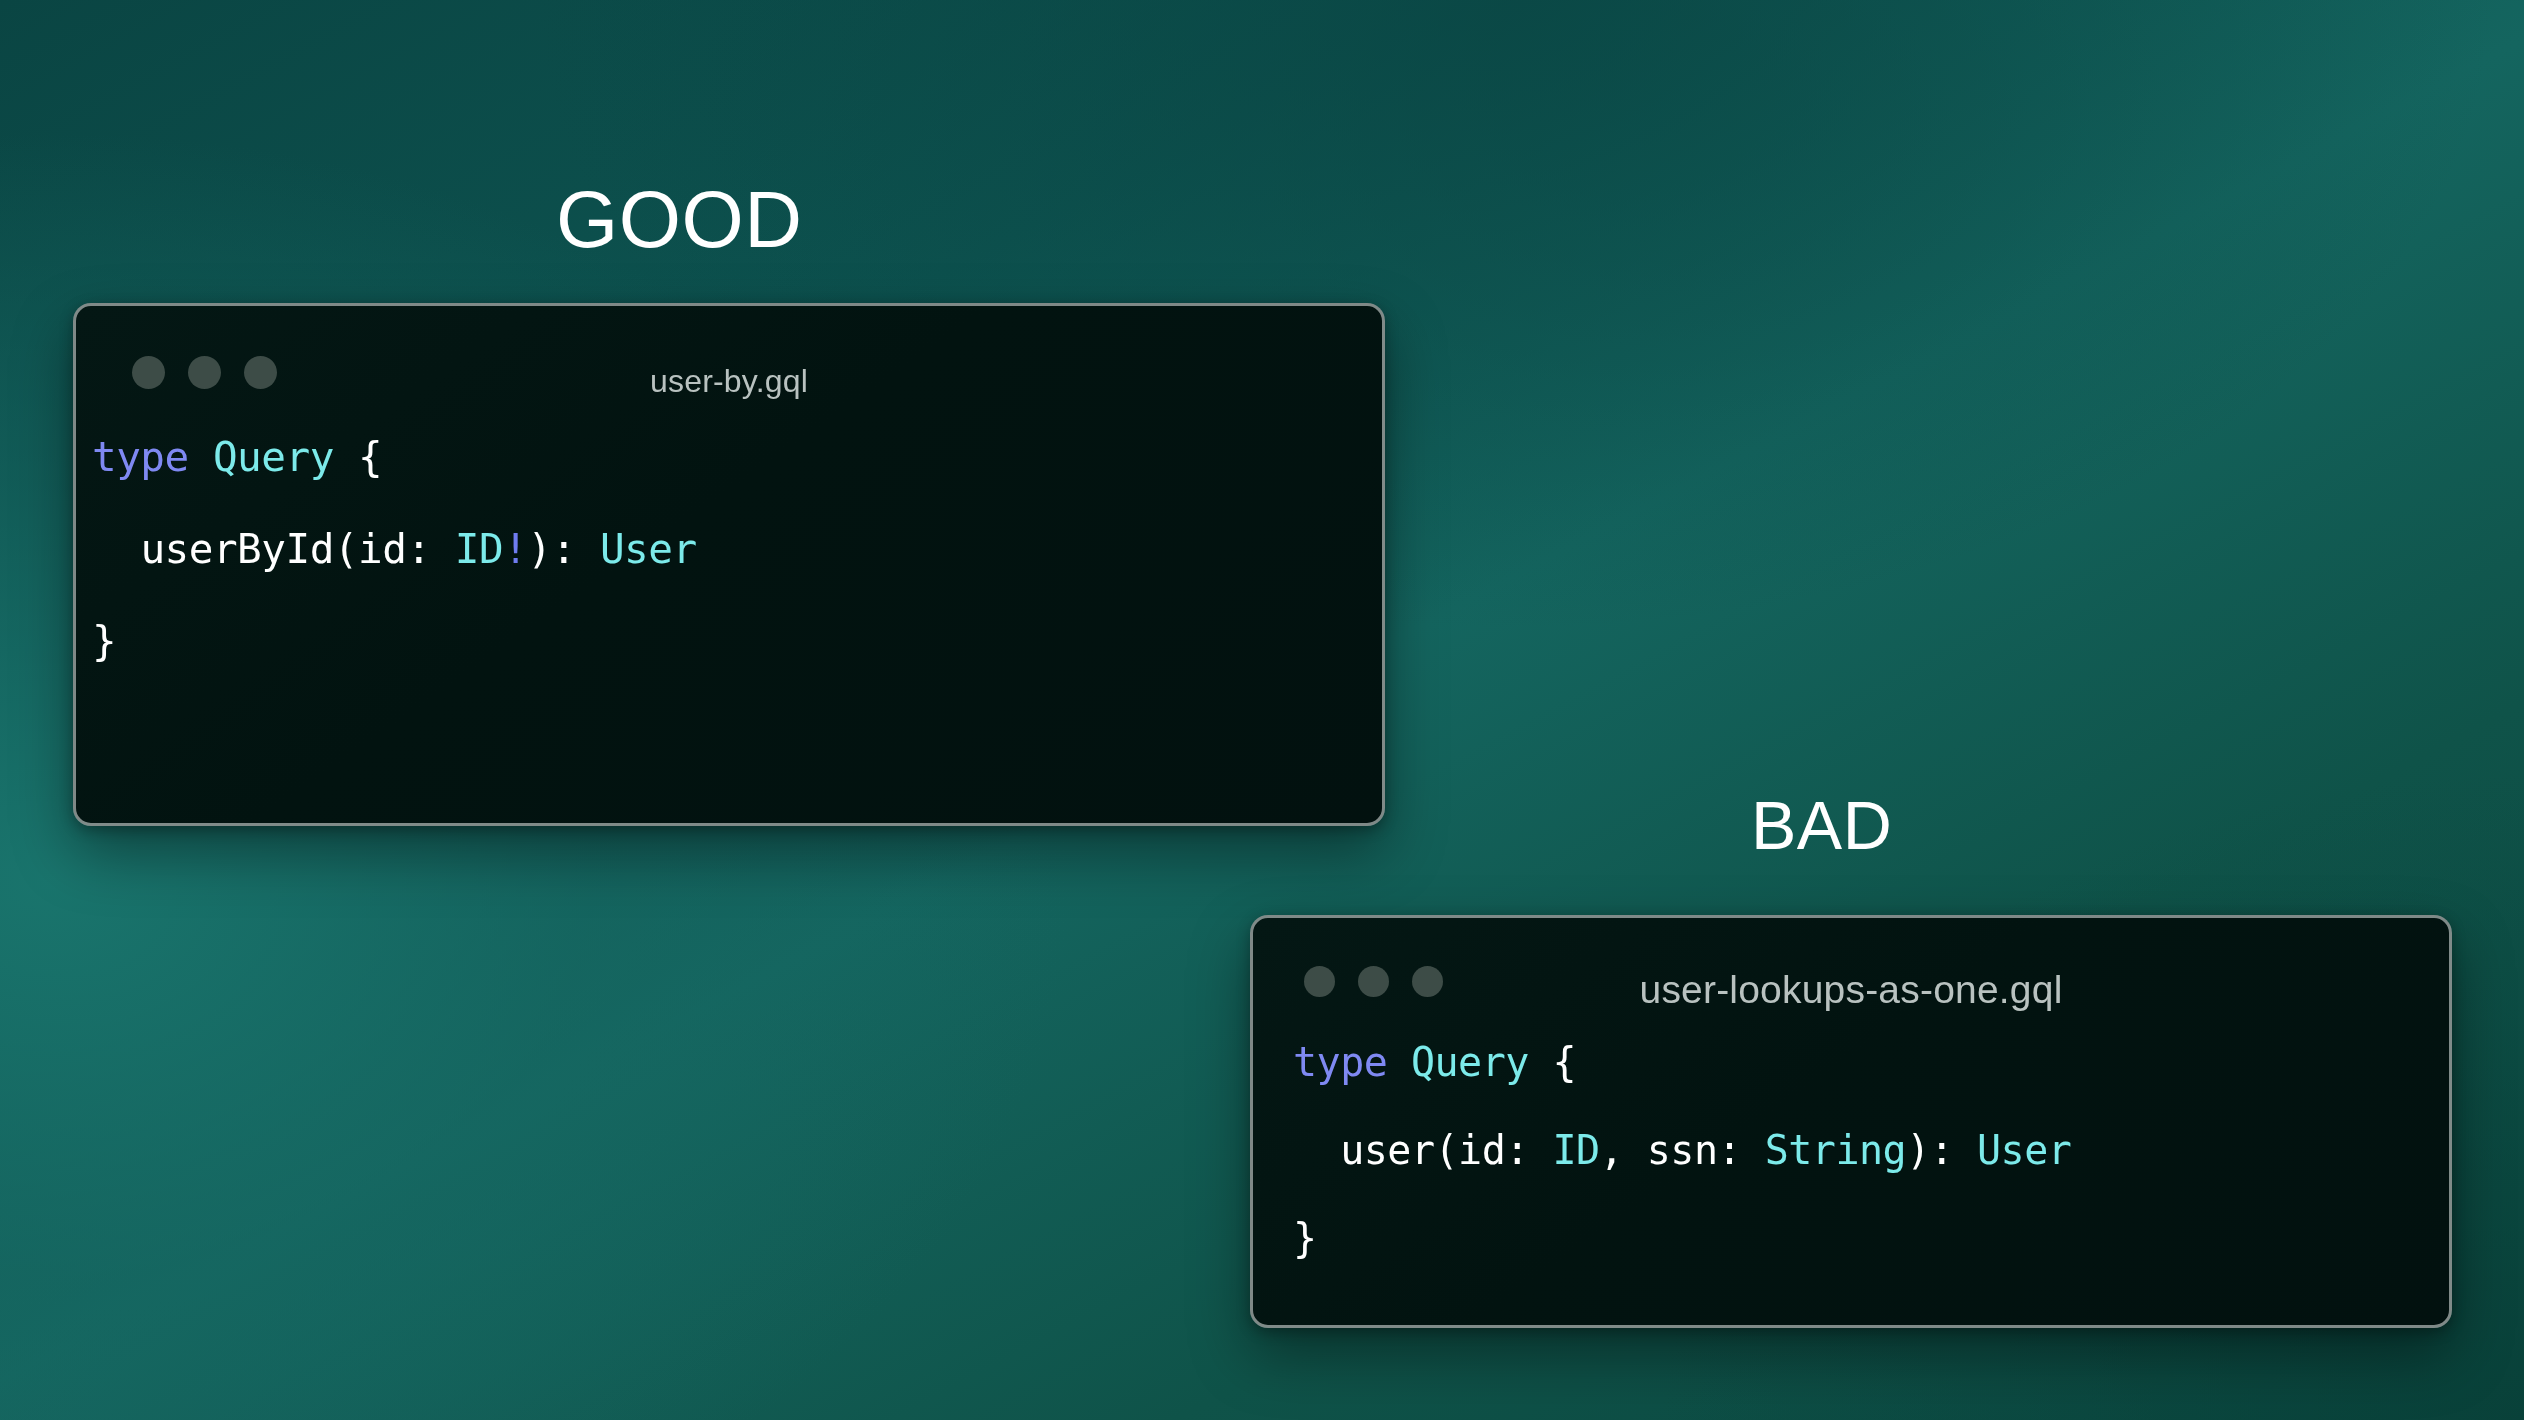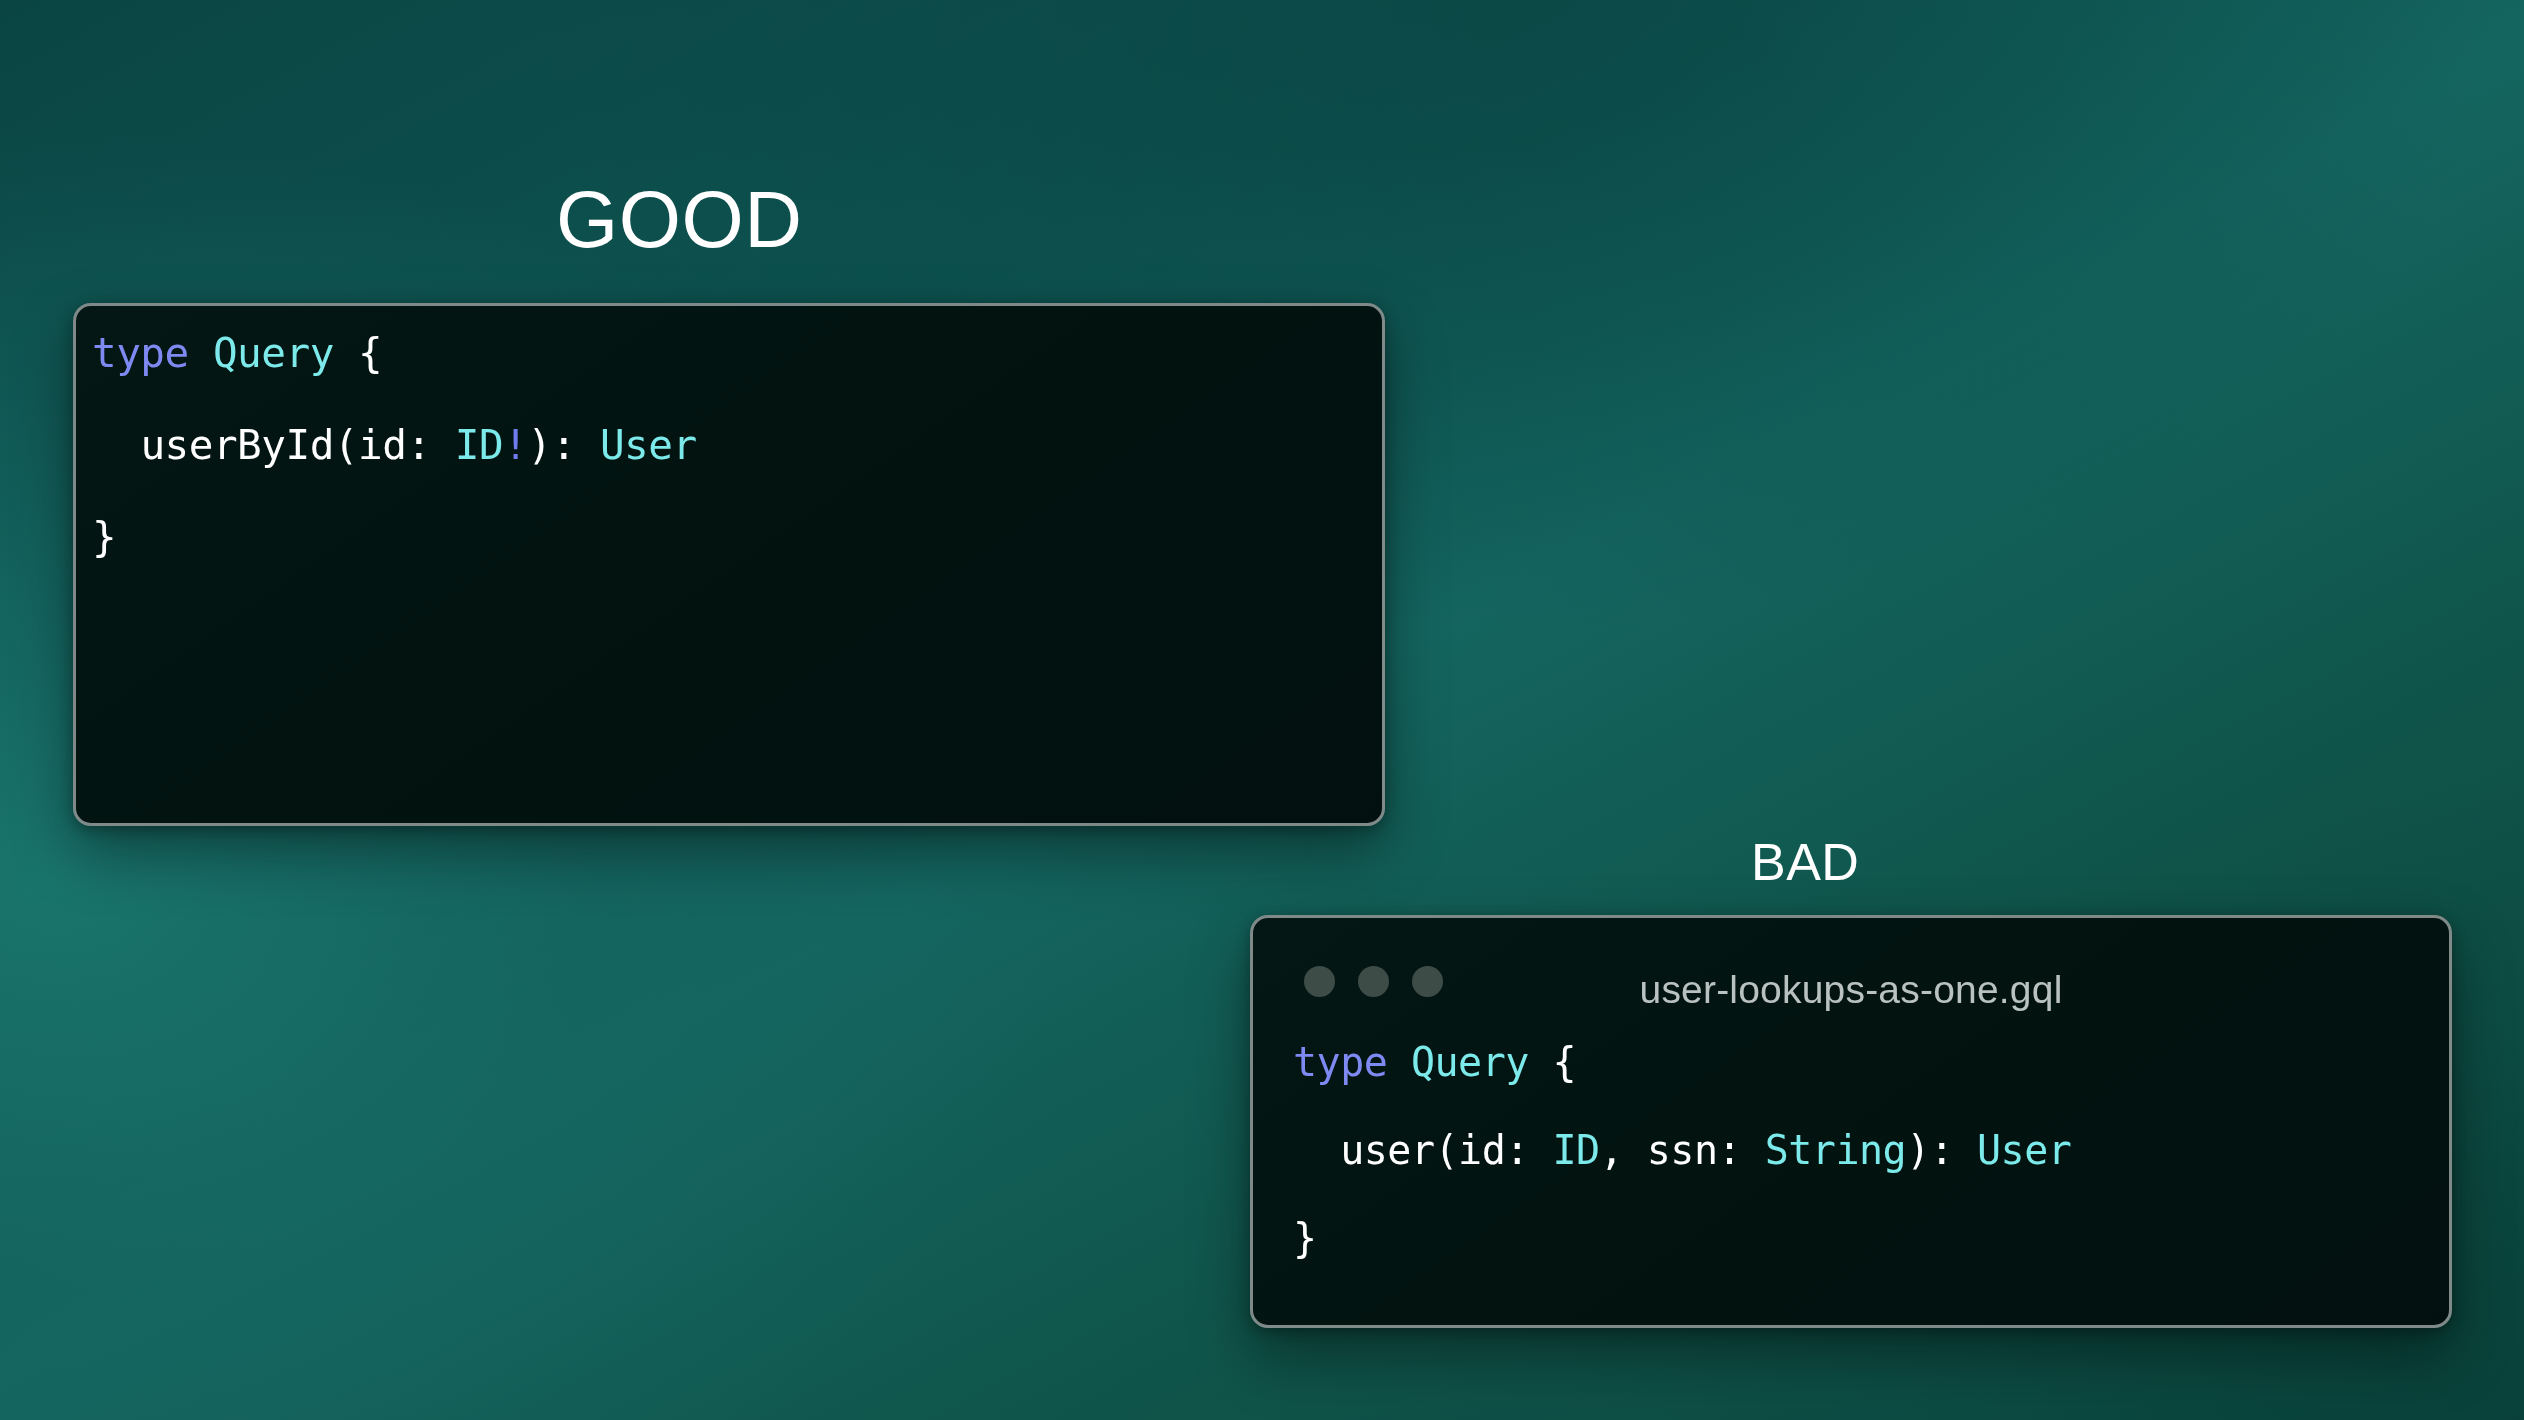--- a/index.html
+++ b/index.html
@@ -36,22 +36,22 @@
     line-height: 1;
     white-space: nowrap;
   }
   #label-good {
     left: 556px;
     top: 180px;
     font-size: 80px;
   }
   #label-bad {
     left: 1751px;
-    top: 836px;
-    font-size: 52px;
+    top: 791px;
+    font-size: 68px;
   }
 
   
   .code-window {
     position: absolute;
     border-radius: 18px;
     border: 3px solid rgba(205, 212, 210, 0.62);
     background: linear-gradient(145deg, #041714 0%, #021310 45%, #02110f 100%);
     box-shadow:
       0 26px 60px rgba(0, 0, 0, 0.40),
@@ -130,20 +130,28 @@
   .tok-bang { color: #6f7cf0; }
 </style>
 </head>
 <body>
 
 <div id="stage">
 
   <div class="section-label" id="label-good">GOOD</div>
 
   <div class="code-window" id="window-good">
+    <div class="titlebar">
+      <div class="traffic-lights">
+        <span class="dot"></span>
+        <span class="dot"></span>
+        <span class="dot"></span>
+      </div>
+      <div class="window-title">user-by.gql</div>
+    </div>
     <div class="code-body"><span class="code-line"><span class="tok-kw">type</span><span> </span><span class="tok-type">Query</span><span> </span><span class="tok-punc">{</span></span>
 <span class="code-line"><span>  </span><span class="tok-name">userById(id:</span><span> </span><span class="tok-type">ID</span><span class="tok-bang">!</span><span class="tok-punc">):</span><span> </span><span class="tok-type">User</span></span>
 <span class="code-line"><span class="tok-punc">}</span></span></div>
   </div>
 
   <div class="section-label" id="label-bad">BAD</div>
 
   <div class="code-window" id="window-bad">
     <div class="titlebar">
       <div class="traffic-lights">

